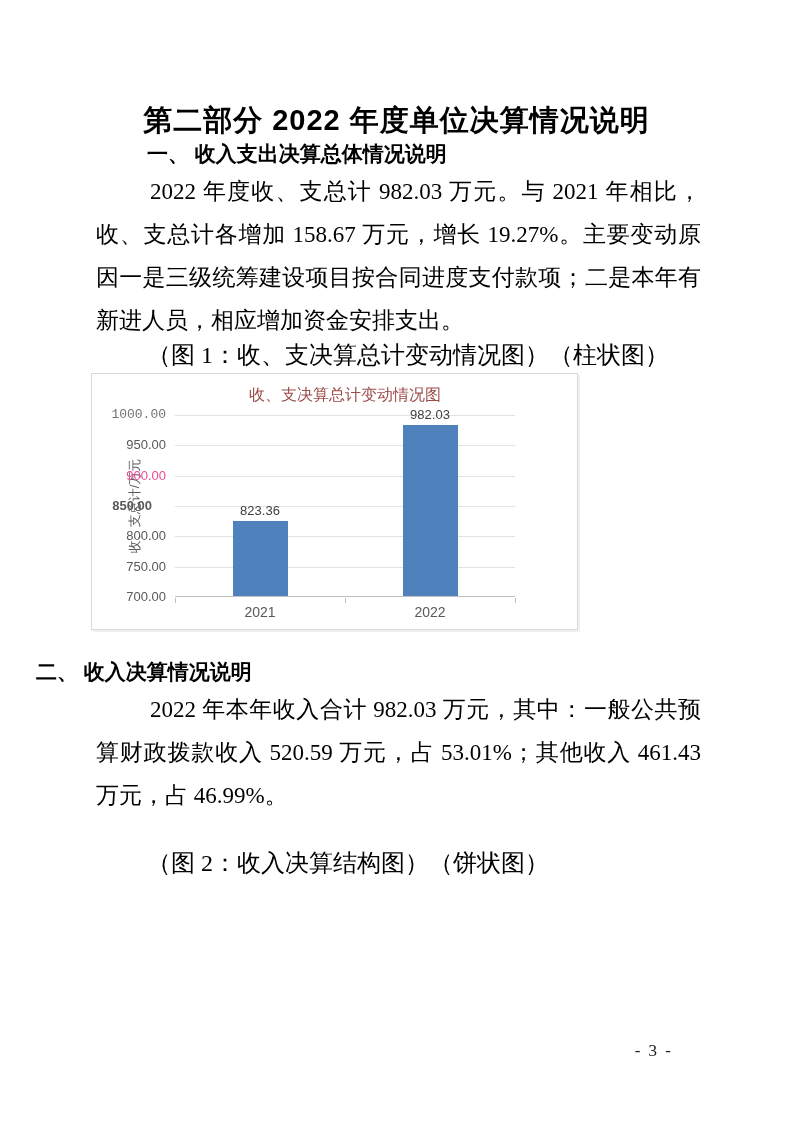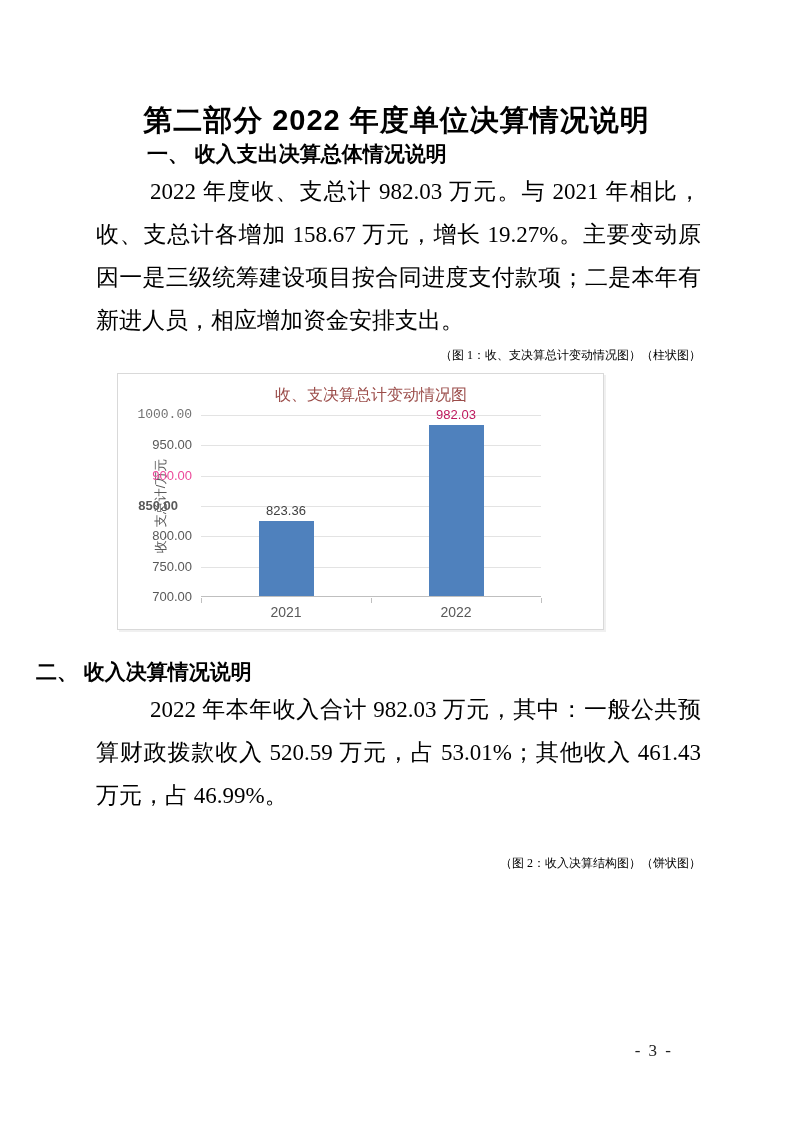--- a/index.html
+++ b/index.html
@@ -18,26 +18,26 @@
     margin:0 92px 0 147px;
     font-family:"Liberation Sans","DejaVu Sans",sans-serif;
     font-weight:bold; font-size:21px; line-height:30px;
   }
   .h1x { }
   .h2x { margin-top:27px;margin-left:36px; }
   .body-para {
     margin:1px 92px 0 96px; text-indent:54px;
     font-size:23px; line-height:43px; text-align:justify;
   }
-  .caption { margin:0 92px 0 147px; font-size:12px; line-height:30px;text-align:right; }
+  .caption { margin:0 92px 0 147px; font-size:24px; line-height:30px; }
   .cap1 { margin-top:-2px; }
   .cap2 { margin-top:31px; }
 
   .chart-box {
-    position:relative; margin:3px 0 0 117px; width:487px; height:257px;
+    position:relative; margin:3px 0 0 91px; width:487px; height:257px;
     background:#fff; border:1px solid #d9d9d9; box-shadow:2px 2px 0 #f0f0f0;
     font-family:"Liberation Sans","DejaVu Sans",sans-serif;
   }
   .chart-title {
     position:absolute; top:11px; left:83px; width:340px;
     text-align:center; font-size:16px;
   }
   .y-axis-title {
     position:absolute; left:43px; top:132px;
     transform:translate(-50%,-50%) rotate(-90deg);
@@ -74,21 +74,21 @@
     <div class="plot" style="border-bottom: 1px solid rgb(191, 191, 191);">
         <div class="gridline" style="top: 0px; background: rgb(227, 227, 227);"></div>
         <div class="gridline" style="top: 30.3333px; background: rgb(227, 227, 227);"></div>
         <div class="gridline" style="top: 60.6667px; background: rgb(227, 227, 227);"></div>
         <div class="gridline" style="top: 91px; background: rgb(227, 227, 227);"></div>
         <div class="gridline" style="top: 121.333px; background: rgb(227, 227, 227);"></div>
         <div class="gridline" style="top: 151.667px; background: rgb(227, 227, 227);"></div>
         <div class="bar" style="left: 57.5px; width: 55px; height: 74.8384px; background: rgb(79, 129, 189);"></div>
         <div class="bar-value" style="left: 40px; bottom: 77.8384px; color: rgb(64, 64, 64);">823.36</div>
         <div class="bar" style="left: 227.5px; width: 55px; height: 171.098px; background: rgb(79, 129, 189);"></div>
-        <div class="bar-value" style="left: 210px; bottom: 174.098px; color: #be185d;">982.03</div>
+        <div class="bar-value" style="left: 210px; bottom: 174.098px; color: #404040;">982.03</div>
       </div>
   <div class="ytick" style="left: 14px; top: 33px; color: #737373; font-family: Liberation Mono, monospace;">1000.00</div>
       <div class="ytick" style="left: 14px; top: 63.3333px; color: rgb(89, 89, 89);">950.00</div>
       <div class="ytick" style="left: 14px; top: 93.6667px; color: #ec4899;">900.00</div>
       <div class="ytick" style="left: 0; top: 124px; color: rgb(89, 89, 89); font-weight: bold;">850.00</div>
       <div class="ytick" style="left: 14px; top: 154.333px; color: rgb(89, 89, 89);">800.00</div>
       <div class="ytick" style="left: 14px; top: 184.667px; color: rgb(89, 89, 89);">750.00</div>
       <div class="ytick" style="left: 14px; top: 215px; color: rgb(89, 89, 89);">700.00</div>
       <div class="xtick-label" style="left: 123px; top: 230px; color: rgb(89, 89, 89);">2021</div>
       <div class="xtick-label" style="left: 293px; top: 230px; color: rgb(89, 89, 89);">2022</div>

